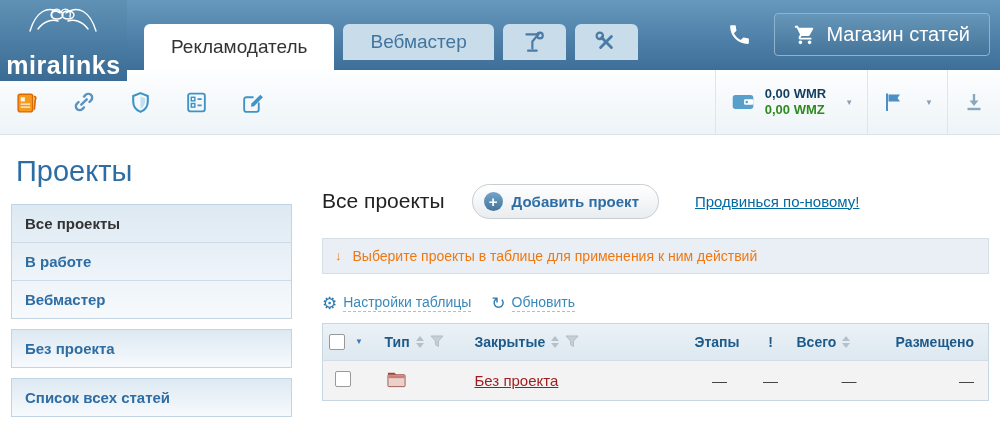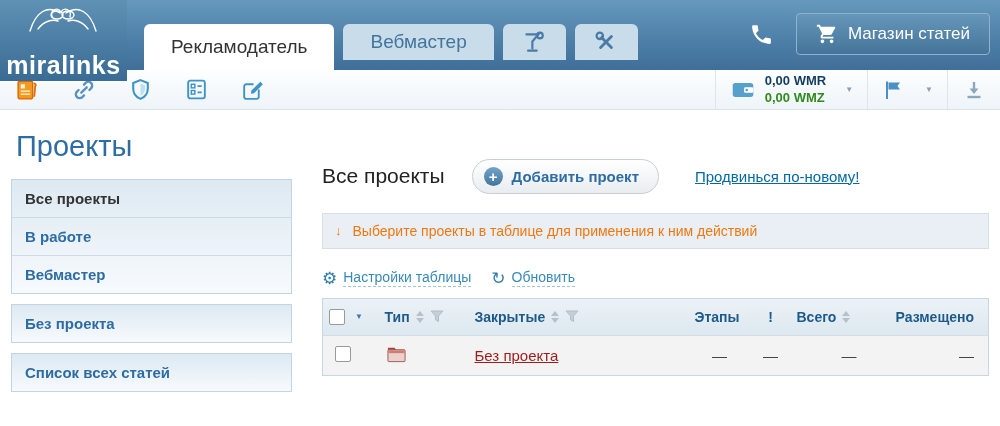--- a/index.html
+++ b/index.html
@@ -17,24 +17,24 @@
 
   .tabs { position:absolute; left:130px; bottom:0; display:flex; align-items:flex-start; gap:9px;margin-left:14px; }
   .tab { display:flex; align-items:center; justify-content:center; border-radius:6px 6px 0 0;
     cursor:pointer; height:36px; background:#c9dcea; color:#42759e; font-size:19px; padding:0 27px; }
   .tab.active { background:#fff; color:#333; height:46px; }
   .tab.icon-tab { width:63px; padding:0; }
 
   .header-right { position:absolute; right:10px; top:13px; display:flex; align-items:center; gap:22px; }
   .shop-btn { display:flex; align-items:center; gap:10px; padding:9px 19px;
     border:1px solid #8fb3cd; border-radius:4px; cursor:pointer;
-    background:linear-gradient(180deg,#6697ba,#447499); color:#fff; font-size:17px; }
+    background:linear-gradient(180deg,#6697ba,#447499); color:#fff; font-size:20px; }
 
   
-  .toolbar { height:40px; background:linear-gradient(180deg,#fdfeff,#eef4f8);
+  .toolbar { height:65px; background:linear-gradient(180deg,#fdfeff,#eef4f8);
     border-bottom:1px solid #d9e3eb; display:flex; align-items:stretch; }
   .tb-icons { display:flex; align-items:center; gap:31px; padding-left:15px; }
   .tb-icon { cursor:pointer; display:flex; align-items:center; }
   .tb-right { margin-left:auto; display:flex; align-items:stretch; }
   .tb-sec { border-left:1px solid #dde6ed; display:flex; align-items:center; padding:0 14px; gap:9px; cursor:pointer; }
   .amounts { display:flex; flex-direction:column; line-height:1.25; font-size:13px; font-weight:bold; }
   .wmr { color:#123d5e; } .wmz { color:#2f8a1f; }
   .caret { color:#8aa0b2; font-size:8px; margin-left:10px; }
 
   

